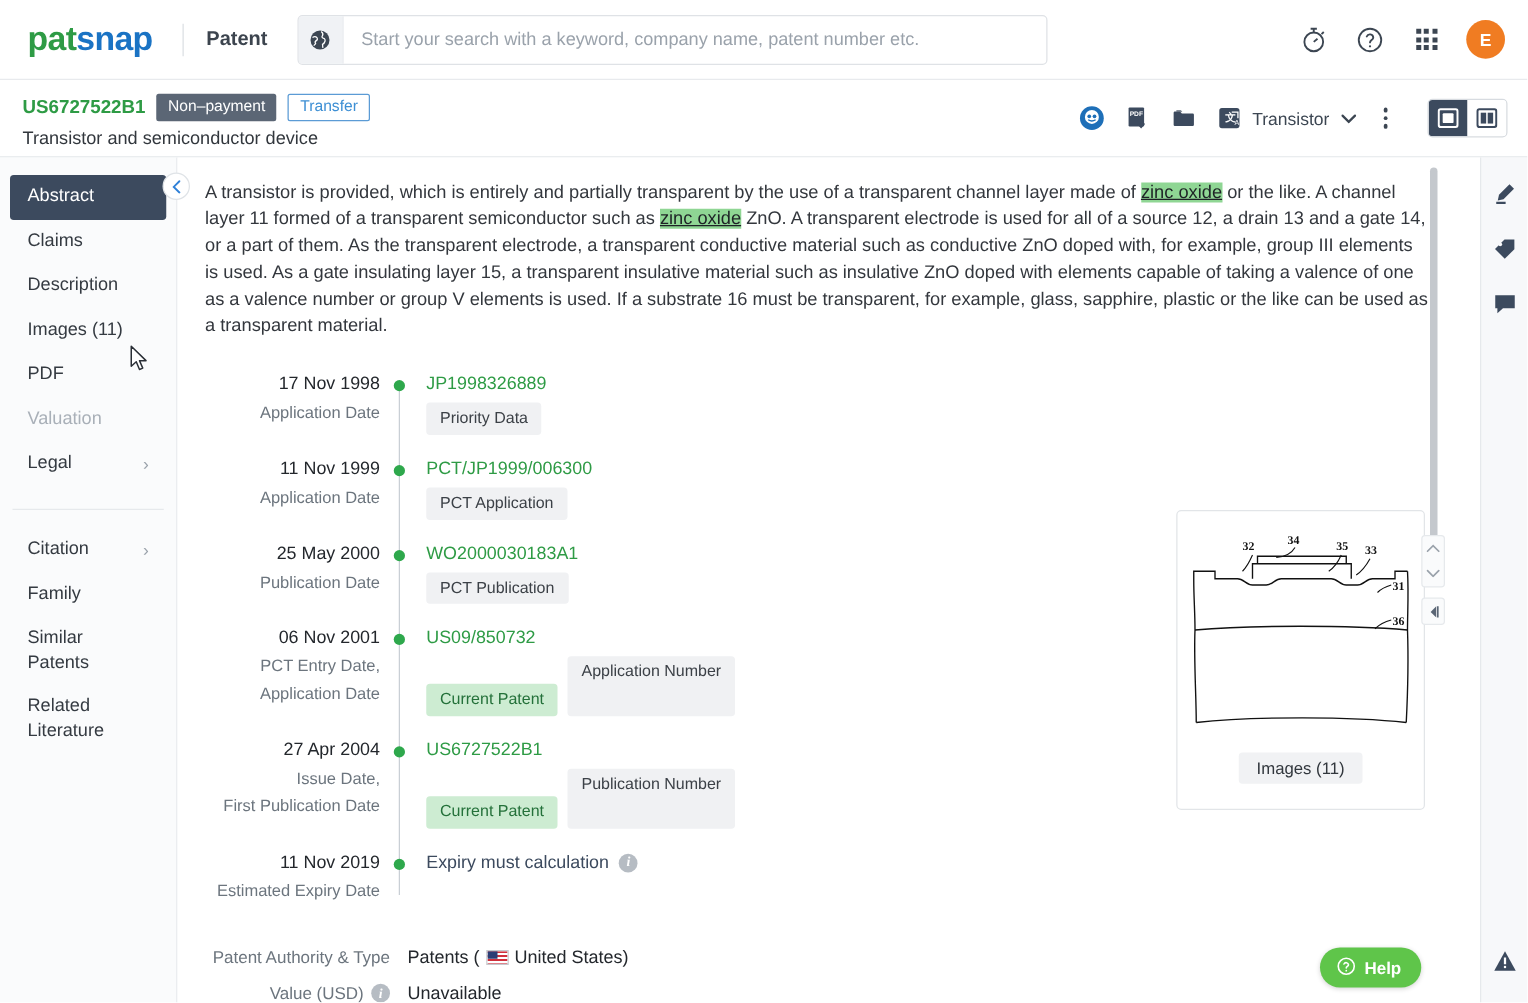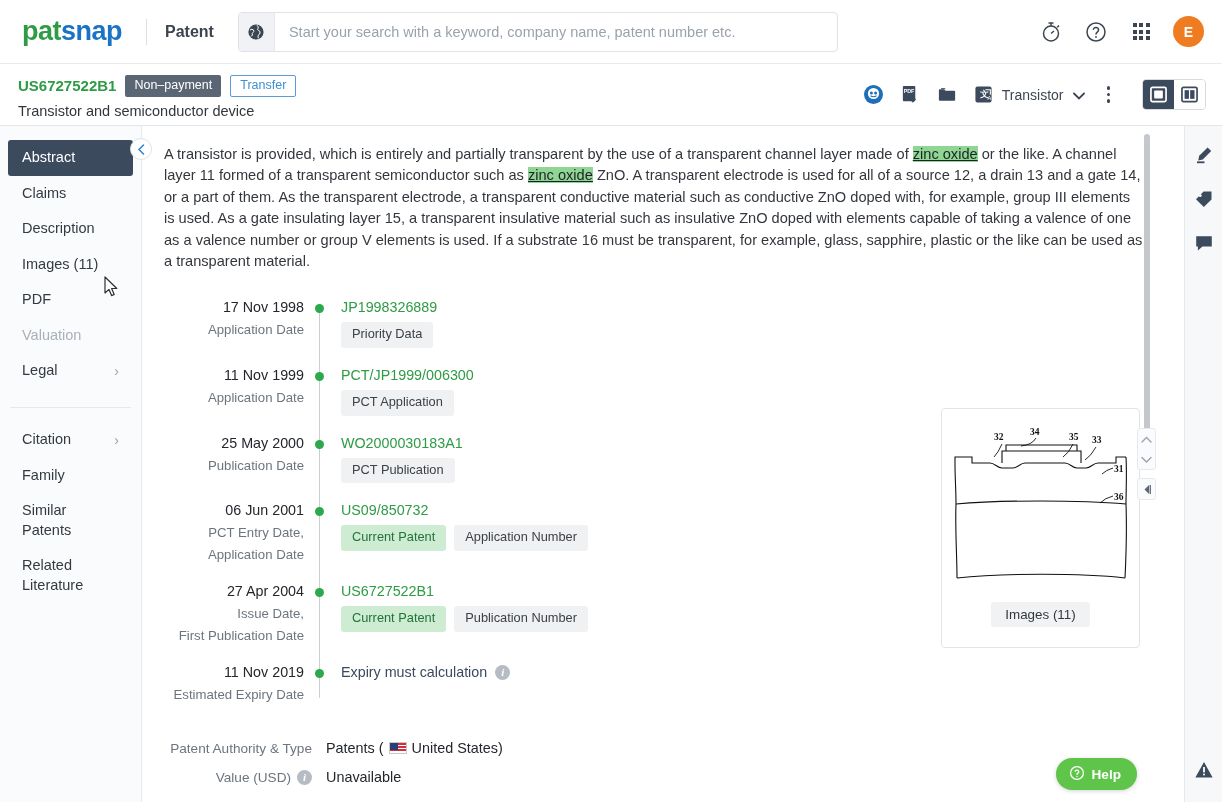--- a/index.html
+++ b/index.html
@@ -166,21 +166,21 @@
   .tl-body { margin-left: 17px; display: flex; flex-direction: column; gap: 5px; padding-top: 0; }
   .tl-ref { font-size: 14.3px; color: #2e9b45; cursor: pointer; line-height: 19px; }
   .tl-ref.plain { color: #3c4a5e; cursor: pointer; display: flex; align-items: center; gap: 8px; }
   .tl-tags { display: flex; gap: 8px; }
   .tag-gray {
     background: #f0f1f3; color: #3c4147; font-size: 12.8px;
     padding: 4px 11px 5px; border-radius: 3px; line-height: 1.3;
   }
   .tag-green {
     background: #cdecd2; color: #24713a; font-size: 12.8px;
-    padding: 4px 11px 5px; border-radius: 3px; line-height: 1.3;
+    padding: 4px 11px 5px; border-radius: 3px; line-height: 1.3; margin-top: 22px;
   }
   .info-dot {
     width: 15px; height: 15px; border-radius: 50%; background: #b6bcc3;
     color: #fff; font-size: 11px; font-weight: 700; font-style: italic;
     display: inline-flex; align-items: center; justify-content: center;
     font-family: "Liberation Serif", serif; cursor: pointer; flex-shrink: 0;
   }
 
   
   .img-card {
@@ -488,21 +488,21 @@
           <div class="tl-body">
             <span class="tl-ref">WO2000030183A1</span>
             <div class="tl-tags">
               <span class="tag-gray">PCT Publication</span>
             </div>
           </div>
         </div>
 
         <div class="tl-row">
           <div class="tl-dates">
-            <span class="tl-date">06 Jun 2001</span>
+            <span class="tl-date">06 Nov 2001</span>
             <span class="tl-sub">PCT Entry Date,</span>
             <span class="tl-sub">Application Date</span>
           </div>
           <div class="tl-dot"></div>
           <div class="tl-body">
             <span class="tl-ref">US09/850732</span>
             <div class="tl-tags">
               <span class="tag-green">Current Patent</span>
               <span class="tag-gray">Application Number</span>
             </div>

